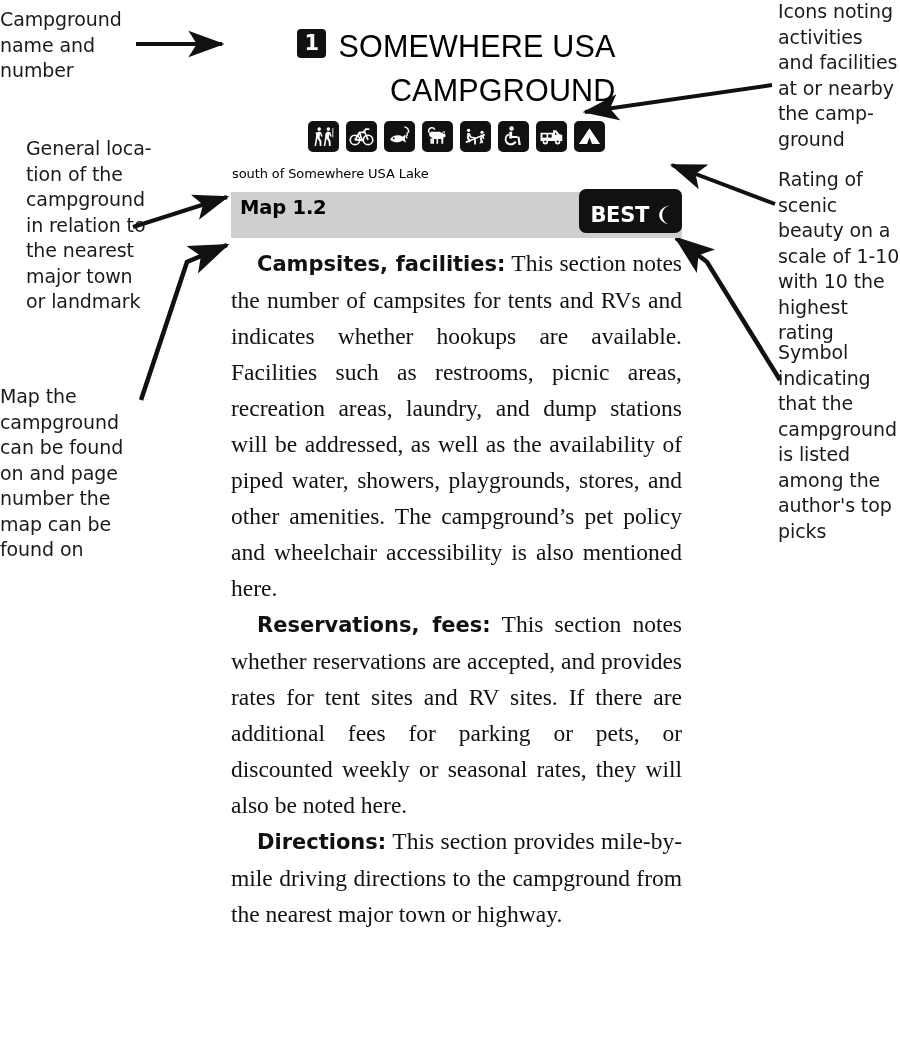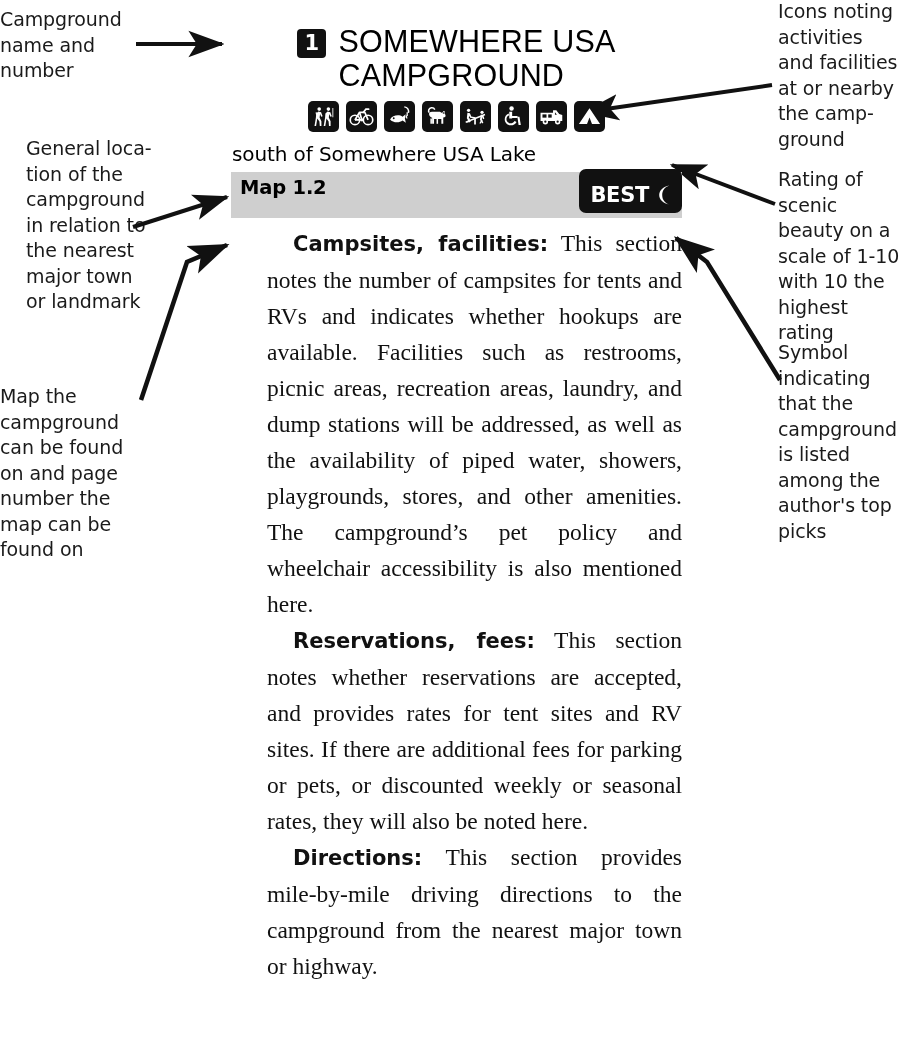--- a/index.html
+++ b/index.html
@@ -63,23 +63,23 @@
     font-weight: bold;
     font-size: 21px;
     line-height: 29px;
     text-align: center;
     margin-top: 5px;
   }
   .cg-title {
     font-family: "Liberation Sans", sans-serif;
     font-weight: normal;
     font-size: 30.5px;
-    line-height: 34px;
+    line-height: 44px;
     letter-spacing: 0.2px;
-    text-align: left;
+    text-align: right;
     white-space: pre-line;
   }
 
   
   .icon-strip {
     display: flex;
     justify-content: center;
     gap: 7px;
     margin-top: 9px;
   }
@@ -102,21 +102,21 @@
     font-size: 23.5px;
     line-height: 26px;
     margin-top: 17px;
     padding-right: 2px;
     letter-spacing: -0.2px;
   }
 
   
   .location {
     font-family: "DejaVu Sans", sans-serif;
-    font-size: 20px;
+    font-size: 13px;
     line-height: 24px;
     margin-top: 10px;
     padding-left: 1px;
     letter-spacing: -0.1px;
   }
 
   
   .map-bar {
     position: relative;
     margin-top: 6px;
@@ -160,21 +160,21 @@
     font-family: "Liberation Serif", serif;
     font-size: 23.5px;
     line-height: 36px;
     text-align: justify;
     color: #111111;
   }
   .body-copy p {
     margin: 0;
     text-indent: 0;
   }
-  .body-copy p.indent { text-indent: 26px; margin-left: 36px; }
+  .body-copy p.indent { text-indent: 26px; }
   .runin {
     font-family: "DejaVu Sans", sans-serif;
     font-weight: bold;
     font-size: 21px;
   }
 </style>
 </head>
 <body>
 
 <div class="annot left" style="left:0px; top:7px; width:126px;">Campground

